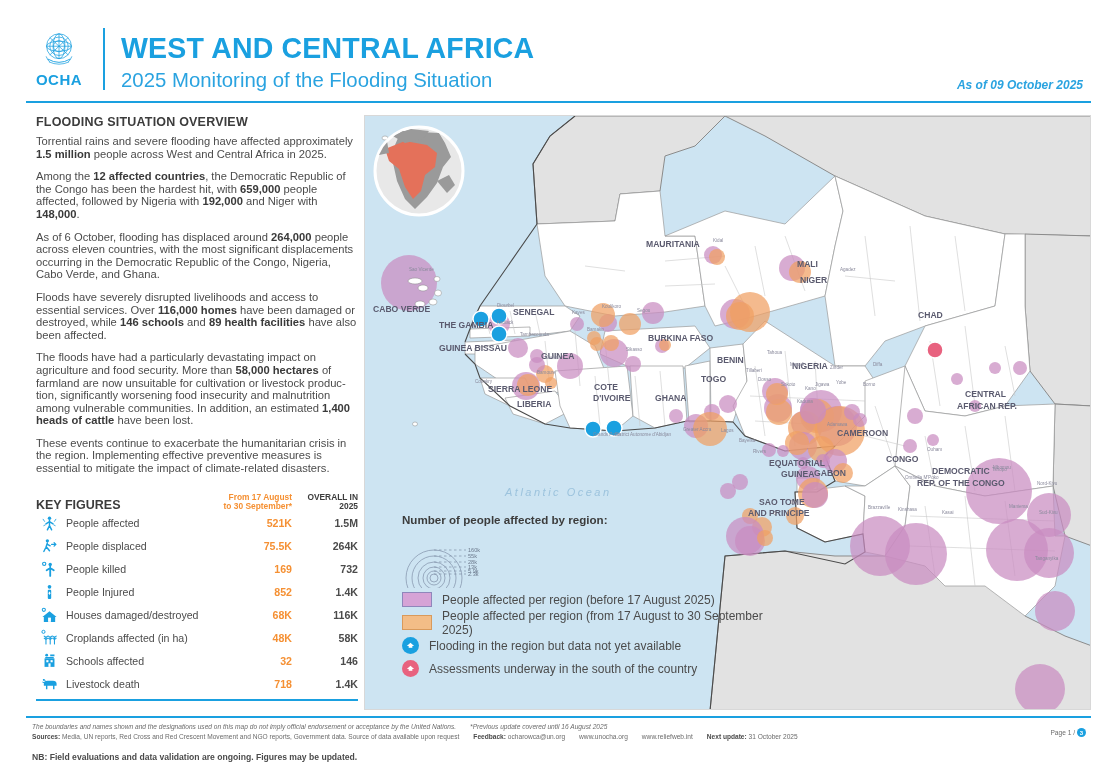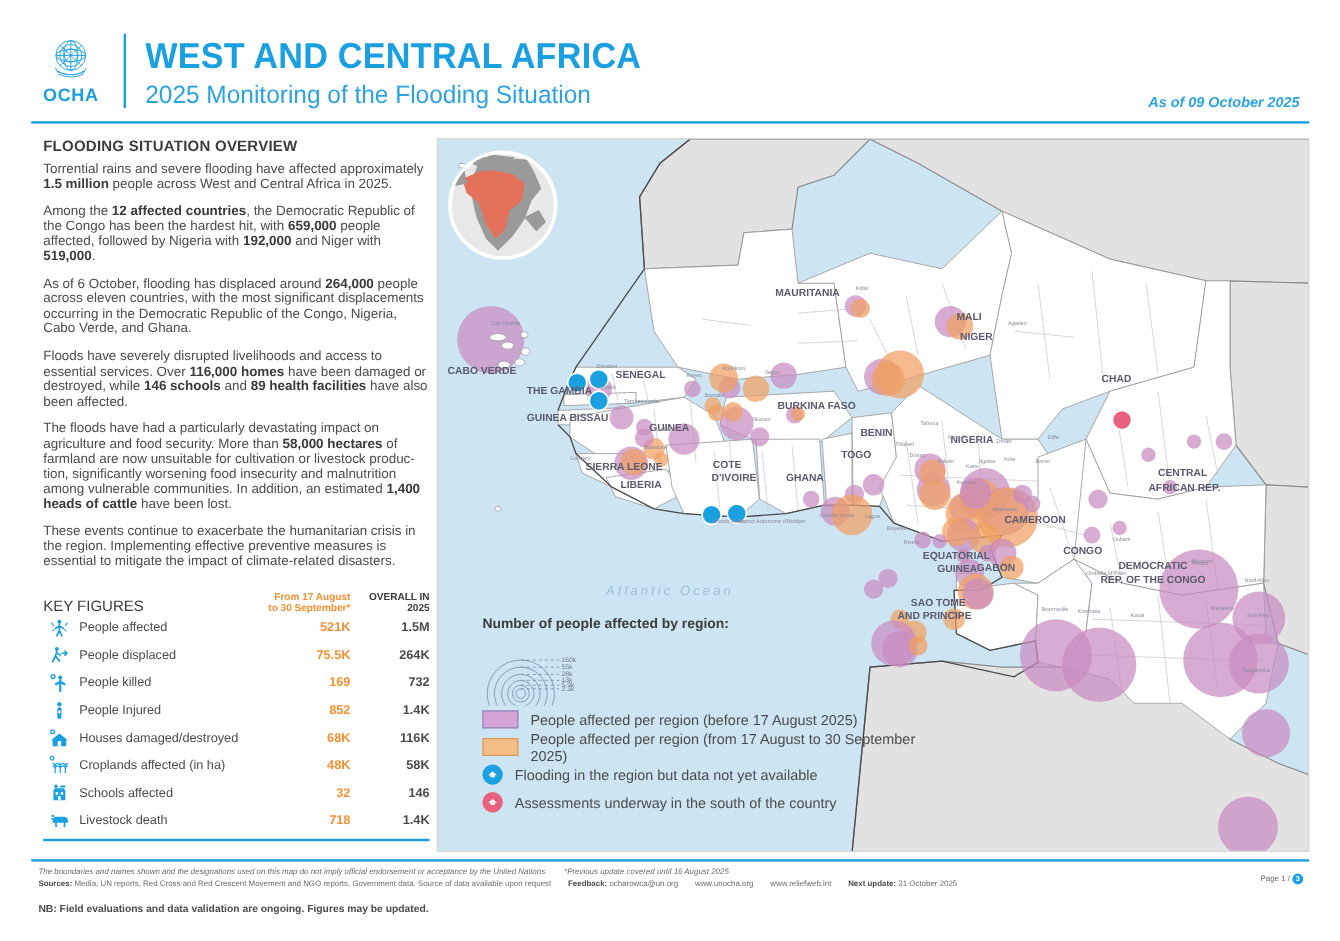--- a/index.html
+++ b/index.html
@@ -33,36 +33,36 @@
   .left-col { position:absolute; left:36px; top:115px; width:322px; }
   .section-title { font-size:12.5px; font-weight:bold; color:#3c3c3c; letter-spacing:0.2px;
                    margin-bottom:6px; }
   .para { font-size:11.2px; line-height:12.6px; color:#4b4b4b; margin-bottom:10px;
           text-align:left; }
   .para b { color:#3a3a3a; font-weight:bold; }
 
   
   .kf { position:absolute; left:36px; top:486px; width:322px; }
   .kf-head { display:flex; align-items:flex-end; height:26px; }
-  .kf-head-title { font-size:12.5px; font-weight:normal; color:#3c3c3c; flex:1; }
+  .kf-head-title { font-size:12.5px; font-weight:bold; color:#3c3c3c; flex:1; }
   .kf-col-a { width:92px; text-align:right; font-size:8.4px; font-weight:bold;
               color:#f59033; line-height:9.6px; }
   .kf-col-b { width:66px; text-align:right; font-size:8.4px; font-weight:bold;
               color:#3c3c3c; line-height:9.6px; }
   .kf-row { display:flex; align-items:center; height:22.9px; border-bottom:none; }
   .kf-ico { width:26px; flex:0 0 26px; display:flex; align-items:center; justify-content:center;
             color:#1aa0e0; }
   .kf-label { flex:1; font-size:10.6px; color:#4b4b4b; padding-left:4px; }
   .kf-v1 { width:92px; text-align:right; font-size:10.6px; color:#f59033; font-weight:600; }
   .kf-v2 { width:66px; text-align:right; font-size:10.6px; color:#4b4b4b; font-weight:600; }
   .kf-rule { width:322px; height:1.5px; background:#1aa0e0; margin-top:4px; }
 
   
   .mapwrap { position:absolute; left:364px; top:115px; width:727px; height:595px;
-             background:#e5e5e5; overflow:hidden; border:1px solid #d8d8d8; }
+             background:#737373; overflow:hidden; border:1px solid #d8d8d8; }
   .mapsvg { position:absolute; left:0; top:0; }
 
   
   .globe { position:absolute; left:6px; top:7px; width:96px; height:96px; }
 
   
   .legend { position:absolute; left:366px; top:513px; width:430px; z-index:40;padding-left:36px; }
   .legend-title { font-size:11.6px; font-weight:bold; color:#3c3c3c; margin-bottom:4px; }
   .legend-scale { position:relative; height:58px; width:200px; margin-left:2px; }
   .legend-row { display:flex; align-items:center; height:23px; }
@@ -114,21 +114,21 @@
     <div class="hdr-title">WEST AND CENTRAL AFRICA</div>
     <div class="hdr-sub">2025 Monitoring of the Flooding Situation</div>
     <div class="hdr-date">As of 09 October 2025</div>
     <div class="hdr-rule"></div>
   </div>
 
   <div class="left-col">
     <div class="section-title">FLOODING SITUATION OVERVIEW</div>
     <div id="overview-paras">
         <div class="para">Torrential rains and severe flooding have affected approximately <b>1.5 million</b> people across West and Central Africa in 2025.</div>
-        <div class="para">Among the <b>12 affected countries</b>, the Democratic Republic of the Congo has been the hardest hit, with <b>659,000</b> people affected, followed by Nigeria with <b>192,000</b> and Niger with <b>519,000</b>.</div>
+        <div class="para">Among the <b>12 affected countries</b>, the Democratic Republic of the Congo has been the hardest hit, with <b>659,000</b> people affected, followed by Nigeria with <b>192,000</b> and Niger with <b>148,000</b>.</div>
         <div class="para">As of 6 October, flooding has displaced around <b>264,000</b> people across eleven countries, with the most significant displacements occurring in the Democratic Republic of the Congo, Nigeria, Cabo Verde, and Ghana.</div>
         <div class="para">Floods have severely disrupted livelihoods and access to essential services. Over <b>116,000 homes</b> have been damaged or destroyed, while <b>146 schools</b> and <b>89 health facilities</b> have also been affected.</div>
         <div class="para">The floods have had a particularly devastating impact on agriculture and food security. More than <b>58,000 hectares</b> of farmland are now unsuitable for cultivation or livestock produc-tion, significantly worsening food insecurity and malnutrition among vulnerable communities. In addition, an estimated <b>1,400 heads of cattle</b> have been lost.</div>
         <div class="para">These events continue to exacerbate the humanitarian crisis in the region. Implementing effective preventive measures is essential to mitigate the impact of climate-related disasters.</div>
       </div>
   </div>
 
   <div class="kf">
     <div class="kf-head">
       <div class="kf-head-title">KEY FIGURES</div>

